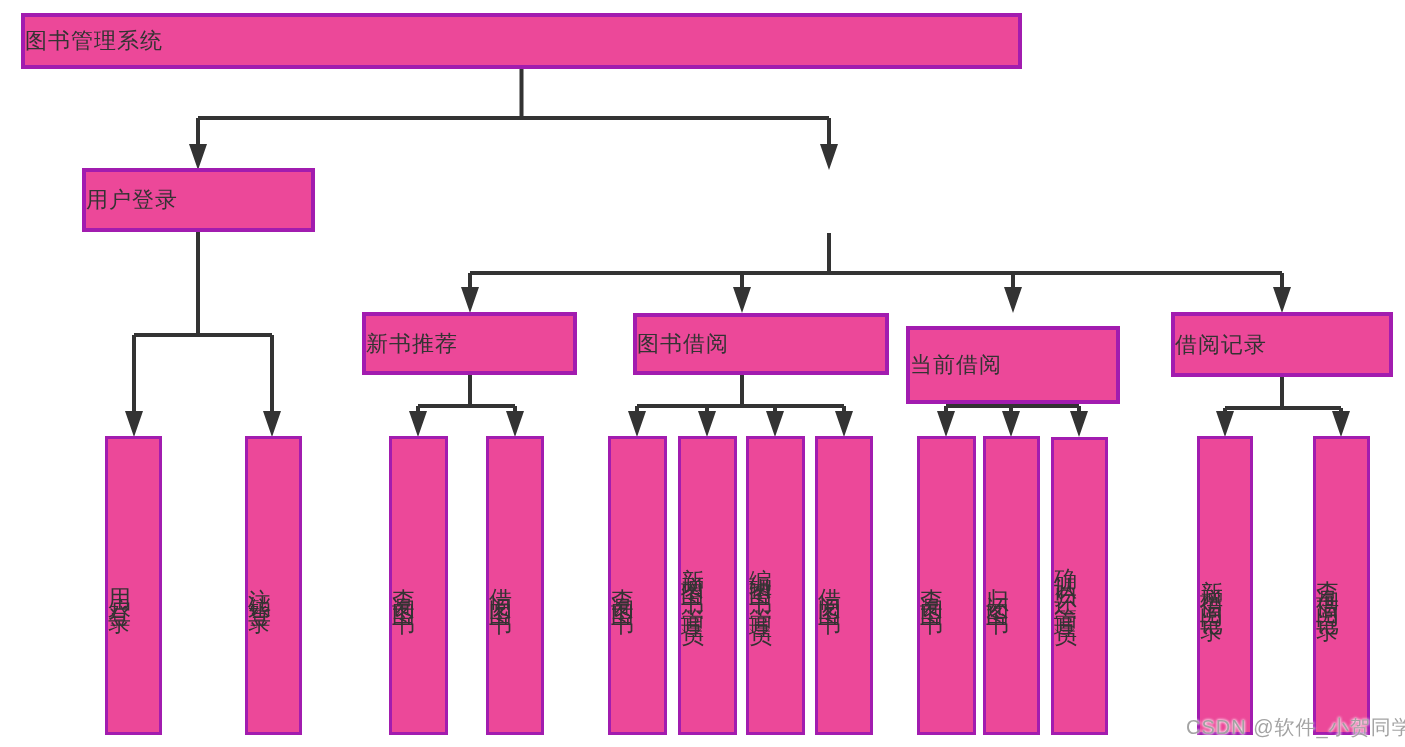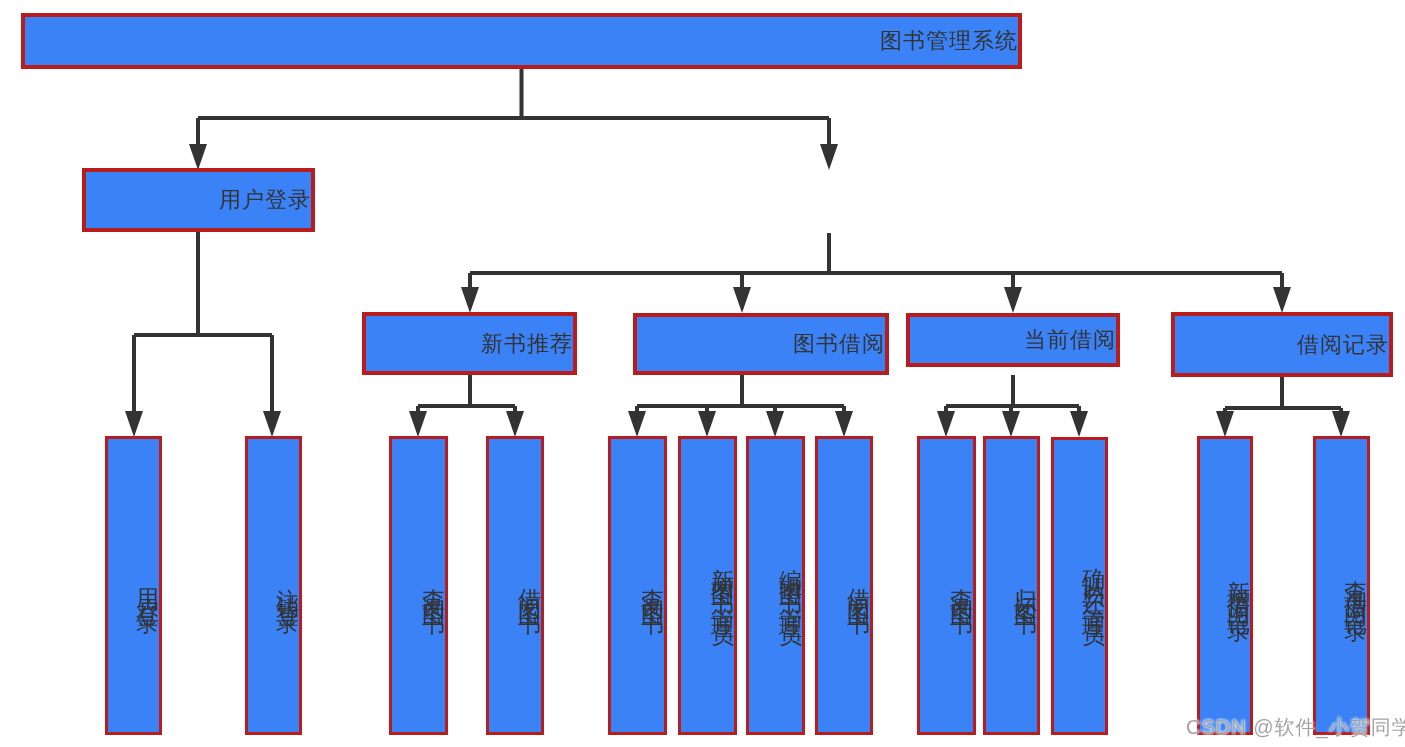--- a/index.html
+++ b/index.html
@@ -17,25 +17,25 @@
   }
   #connector-layer {
     position: absolute;
     left: 0;
     top: 0;
     pointer-events: none;
   }
   .node {
     position: absolute;
     box-sizing: border-box;
-    background: #3b82f6;
-    border: 4px solid #b91c1c;
+    background: #ec4899;
+    border: 4px solid #a21caf;
     display: flex;
     align-items: center;
-    justify-content: flex-end;
+    justify-content: flex-start;
     color: #333333;
     font-size: 22px;
     letter-spacing: 1px;
     white-space: nowrap;
     z-index: 2;
   }
   .leaf {
     border-width: 3px;
   }
   .leaf .vlabel {
@@ -105,21 +105,21 @@
   <div class="node" style="left:82px; top:168px; width:233px; height:64px;">
     <span>用户登录</span>
   </div>
 
   <div class="node" style="left:362px; top:312px; width:215px; height:63px;font-family:Liberation Serif, serif;">
     <span>新书推荐</span>
   </div>
   <div class="node" style="left:633px; top:313px; width:256px; height:62px;">
     <span>图书借阅</span>
   </div>
-  <div class="node" style="left:906px; top:313px; width:214px; height:54px;">
+  <div class="node" style="left:906px; top:326px; width:214px; height:78px;">
     <span>当前借阅</span>
   </div>
   <div class="node" style="left:1171px; top:312px; width:222px; height:65px;">
     <span>借阅记录</span>
   </div>
 
   <div class="node leaf" style="left:105px; top:436px; width:57px; height:299px;">
     <span class="vlabel">用户登录</span>
   </div>
   <div class="node leaf" style="left:245px; top:436px; width:57px; height:299px;">

